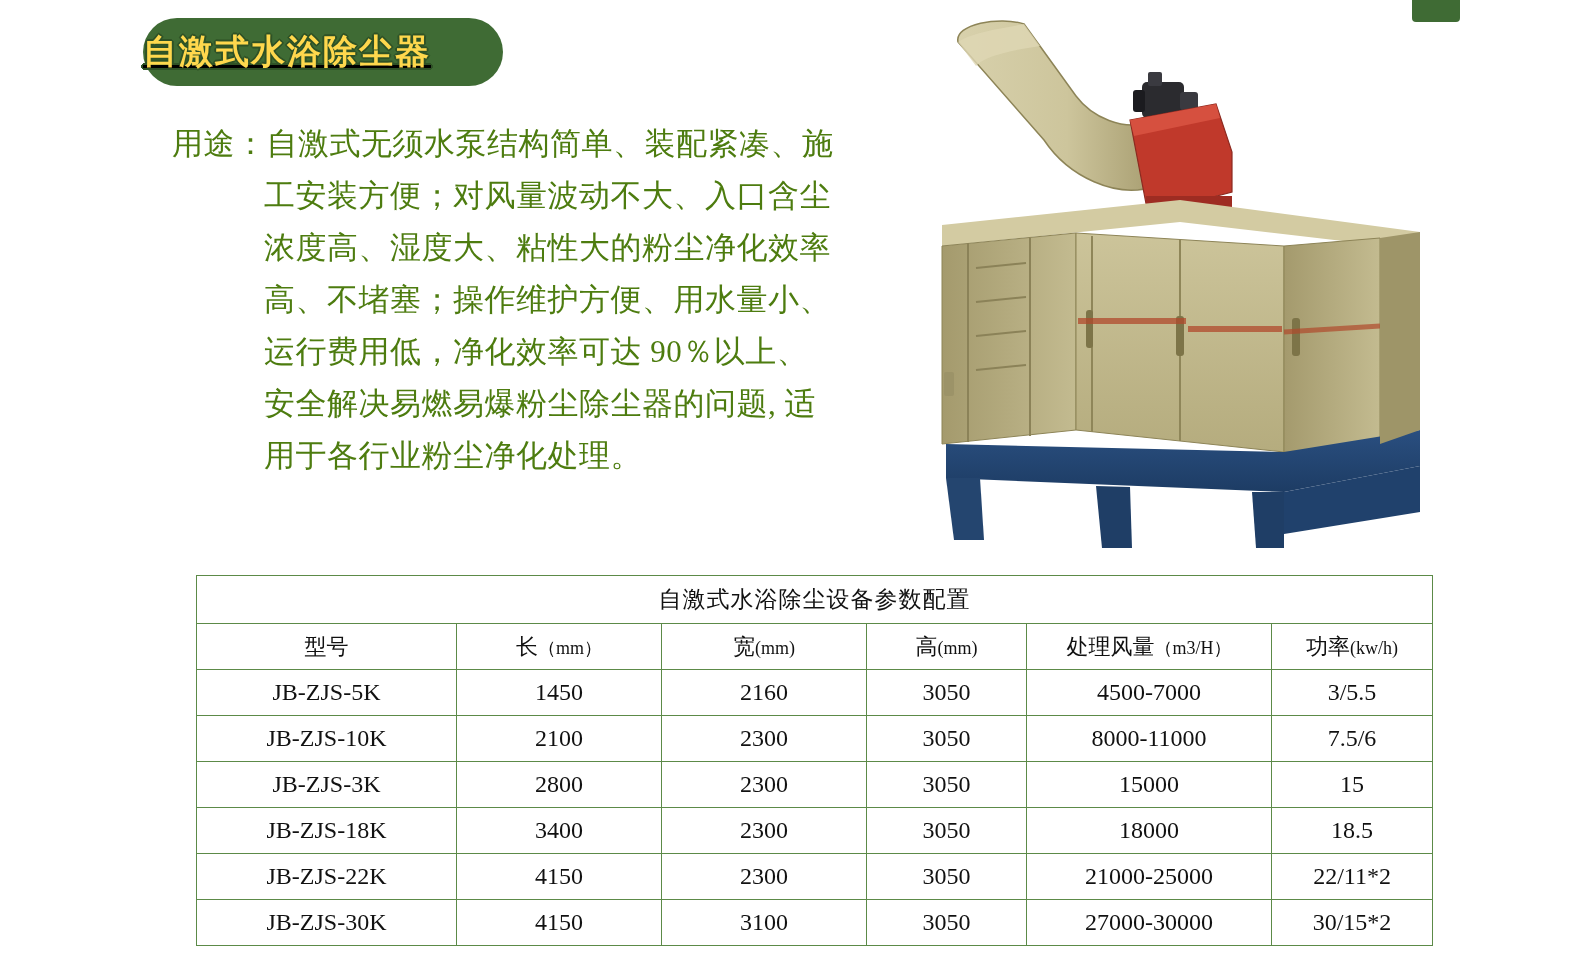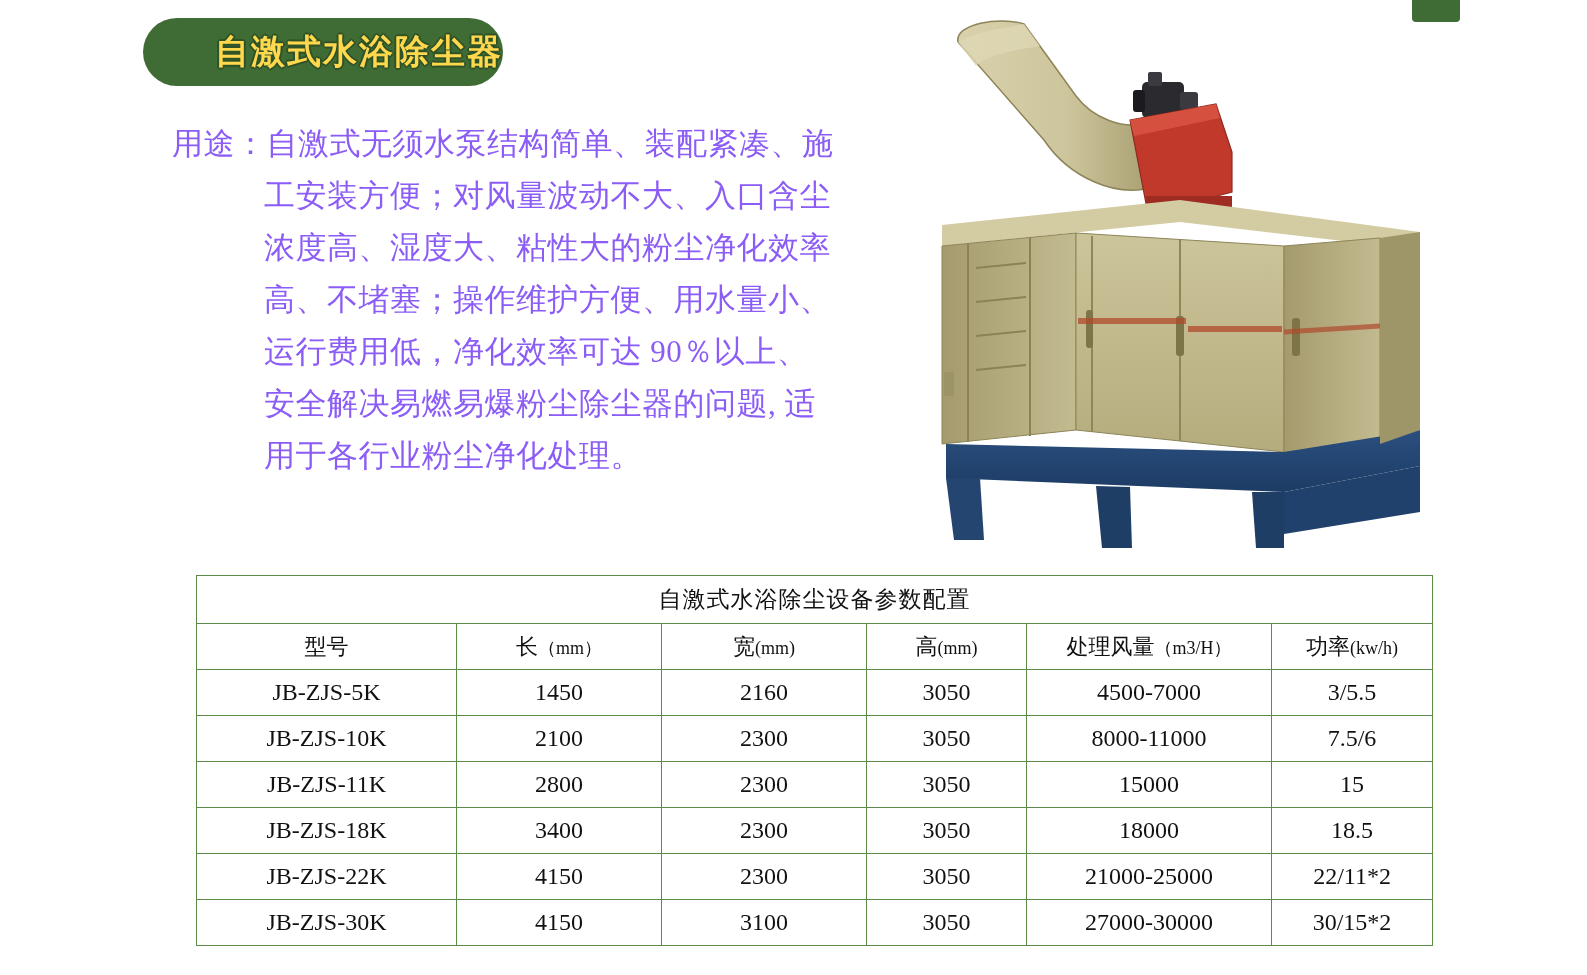--- a/index.html
+++ b/index.html
@@ -30,21 +30,22 @@
   .title-pill {
     position: absolute;
     left: 143px;
     top: 18px;
     width: 360px;
     height: 68px;
     background: #3f6b34;
     border-radius: 34px;
     display: flex;
     align-items: center;
-    justify-content: flex-end;
+    justify-content: flex-start;
+    text-decoration: underline;
   }
   .title-pill .title-text {
     font-family: "DejaVu Sans", "Liberation Sans", sans-serif;
     font-weight: bold;
     font-size: 34px;
     letter-spacing: 2px;
     color: #ffd84d;
     text-shadow:
        2px 0 0 #2f5226, -2px 0 0 #2f5226,
        0 2px 0 #2f5226, 0 -2px 0 #2f5226,
@@ -53,21 +54,21 @@
   }
 
   
   .desc {
     position: absolute;
     left: 172px;
     top: 118px;
     width: 690px;
     font-size: 31px;
     line-height: 52px;
-    color: #8b5cf6;
+    color: #4d7c0f;
     letter-spacing: 0.5px;
   }
   .desc .ln {
     display: block;
     white-space: nowrap;
   }
   .desc .ln.indent { padding-left: 92px; }
 
   
   .photo {
@@ -246,21 +247,21 @@
       </tr>
       <tr>
         <td>JB-ZJS-10K</td>
         <td>2100</td>
         <td>2300</td>
         <td>3050</td>
         <td>8000-11000</td>
         <td>7.5/6</td>
       </tr>
       <tr>
-        <td>JB-ZJS-11K</td>
+        <td>JB-ZJS-3K</td>
         <td>2800</td>
         <td>2300</td>
         <td>3050</td>
         <td>15000</td>
         <td>15</td>
       </tr>
       <tr>
         <td>JB-ZJS-18K</td>
         <td>3400</td>
         <td>2300</td>

